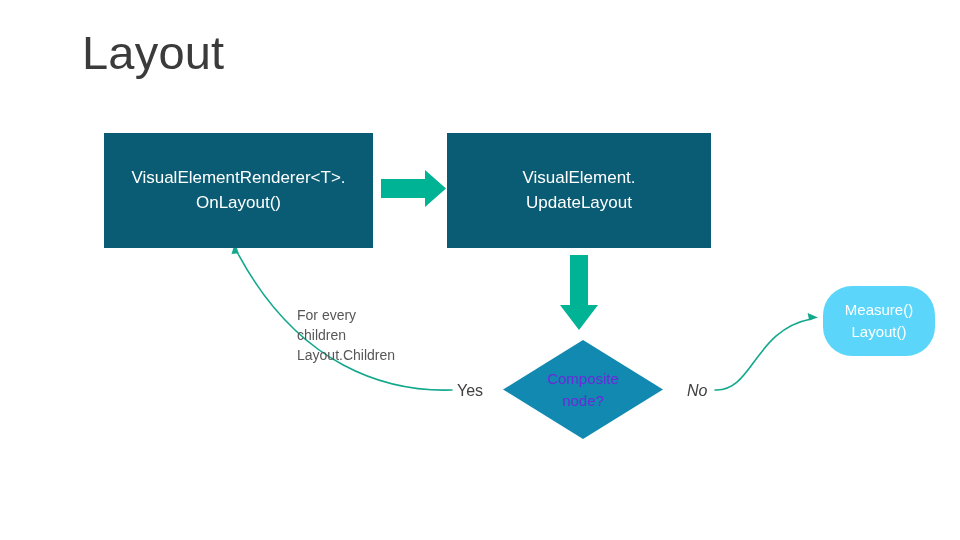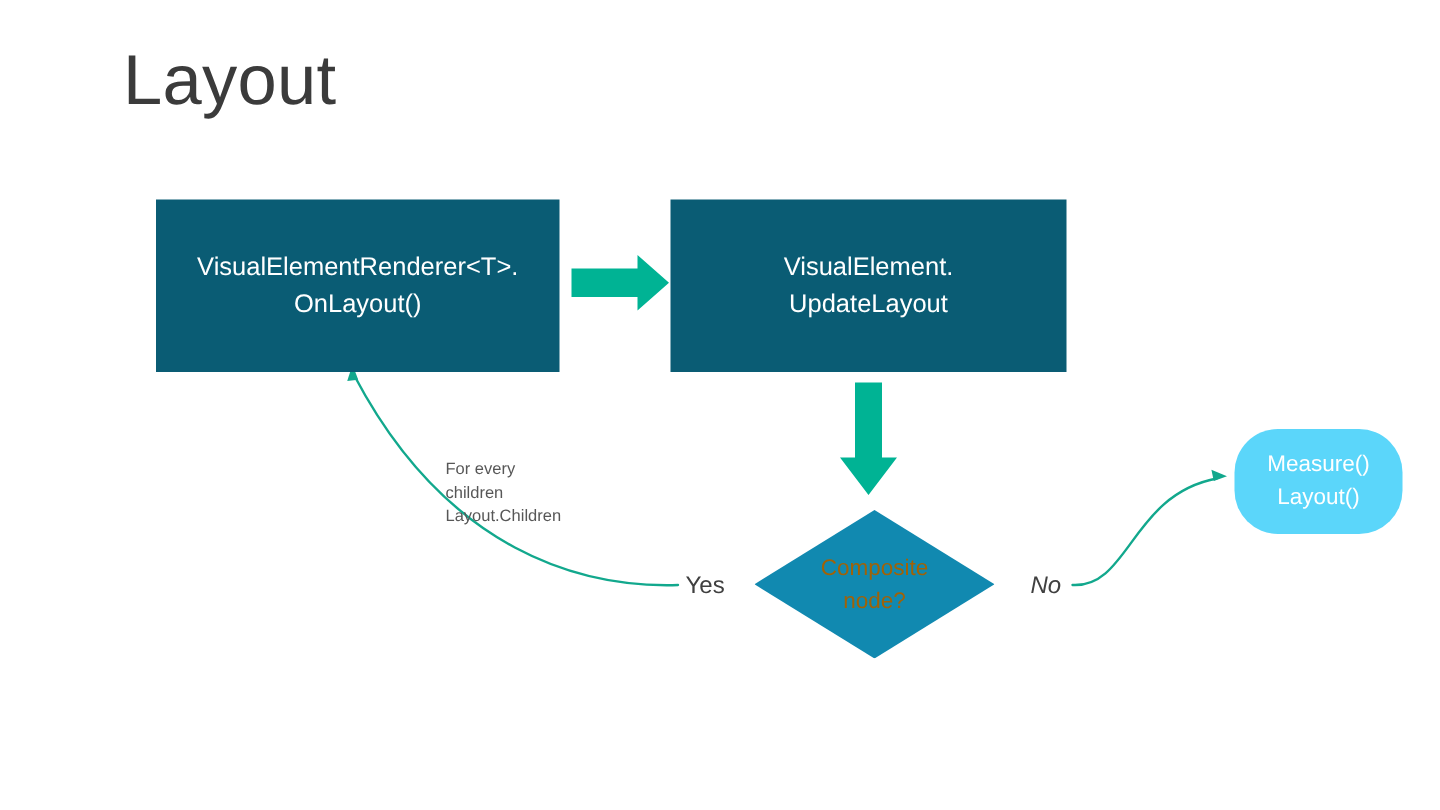--- a/index.html
+++ b/index.html
@@ -93,21 +93,21 @@
     background: #1189B0;
     clip-path: polygon(50% 0%, 100% 50%, 50% 100%, 0% 50%);
   }
   #decision-composite-node .diamond-label {
     position: absolute;
     inset: 0;
     display: flex;
     align-items: center;
     justify-content: center;
     text-align: center;
-    color: #a16207;
+    color: #6d28d9;
     font-size: 15px;
     line-height: 1.45;
     white-space: pre-line;
     pointer-events: none;
   }
 
   
   .branch-label {
     position: absolute;
     color: #404040;
@@ -117,21 +117,21 @@
   }
   #branch-label-yes { left: 409px; top: 382px; }
   #branch-label-no  { left: 639px; top: 382px; font-style: italic; }
 
   
   #loop-annotation {
     position: absolute;
     left: 249px;
     top: 306px;
     color: #575757;
-    font-size: 11px;
+    font-size: 14px;
     line-height: 1.42;
     white-space: pre-line;
   }
 
   
   #connectors {
     position: absolute;
     left: 0;
     top: 0;
     width: 960px;

